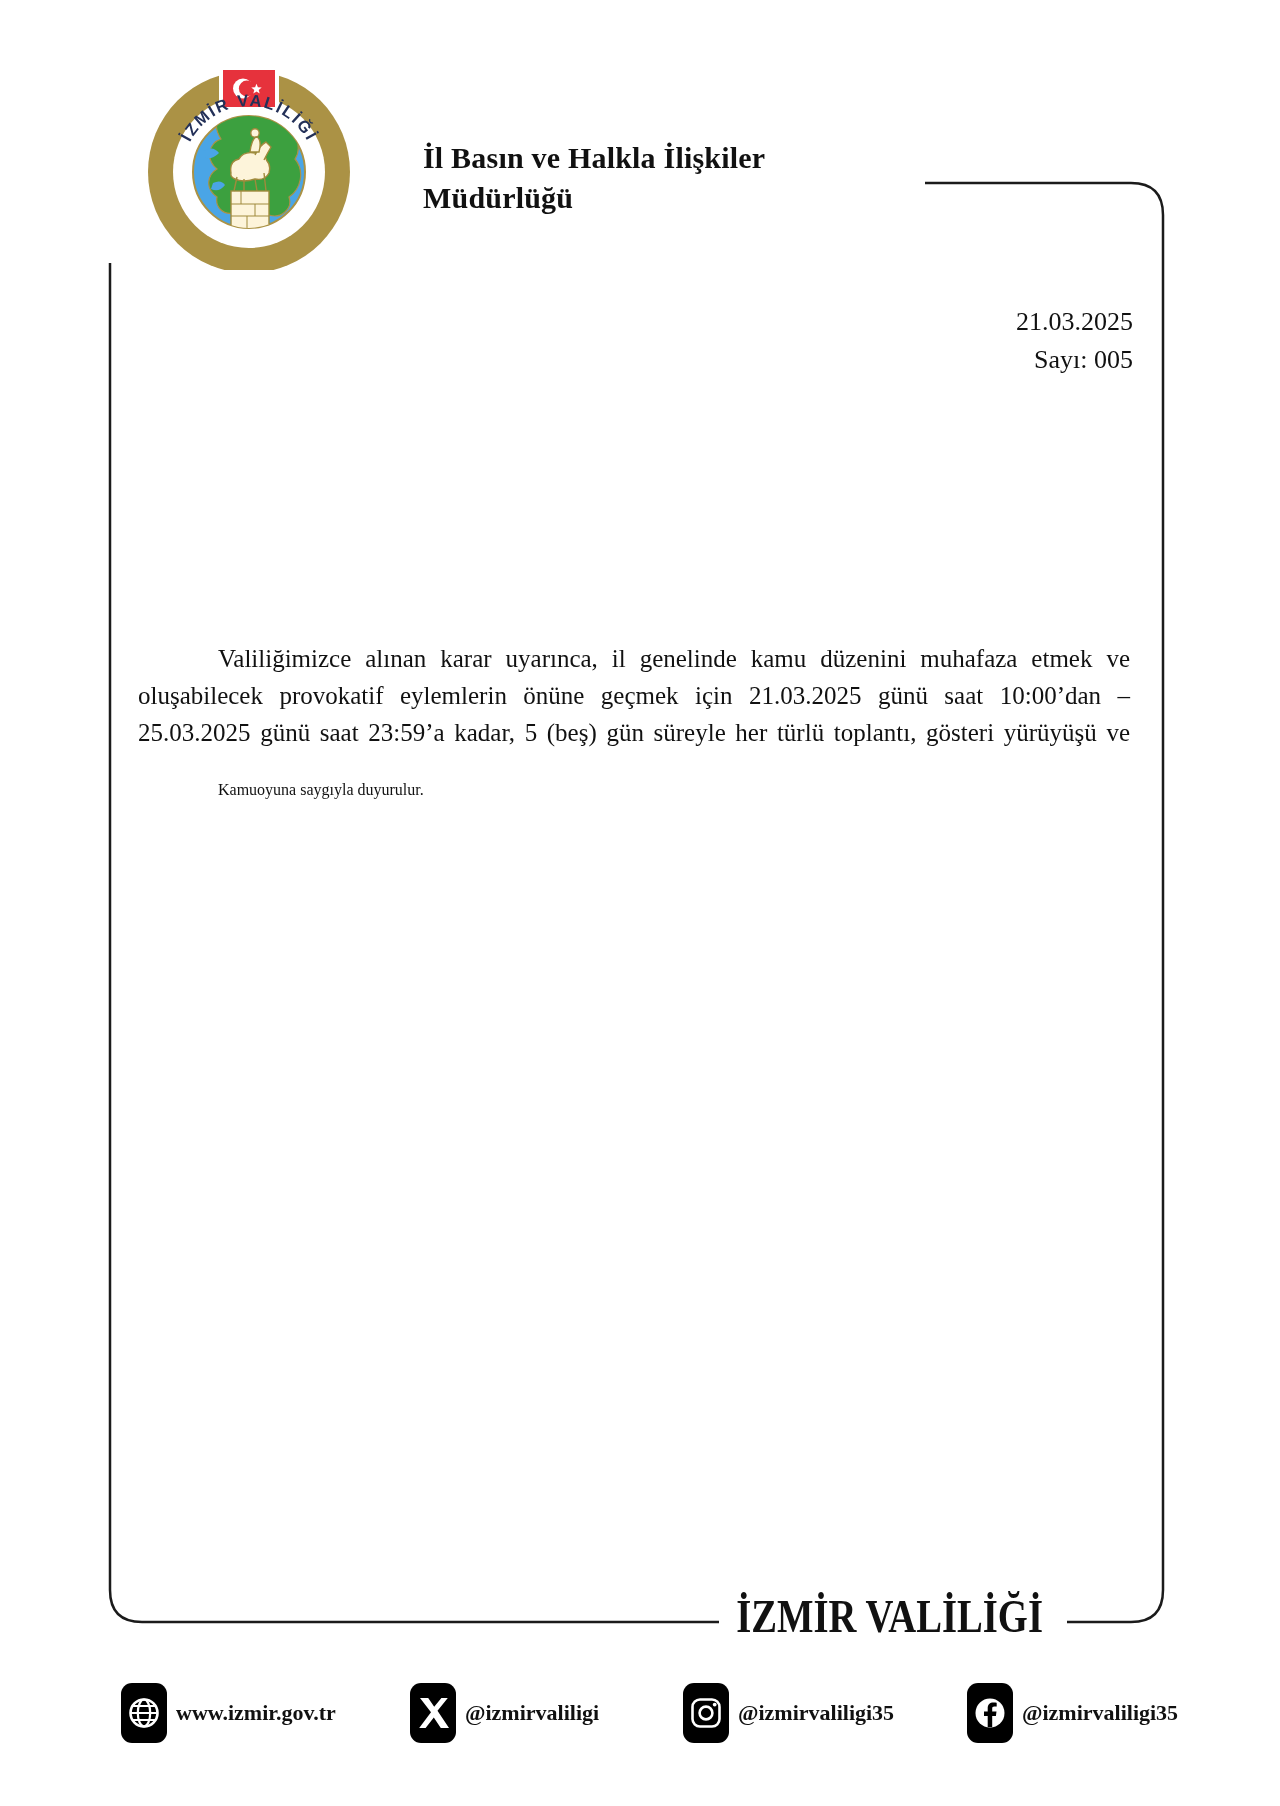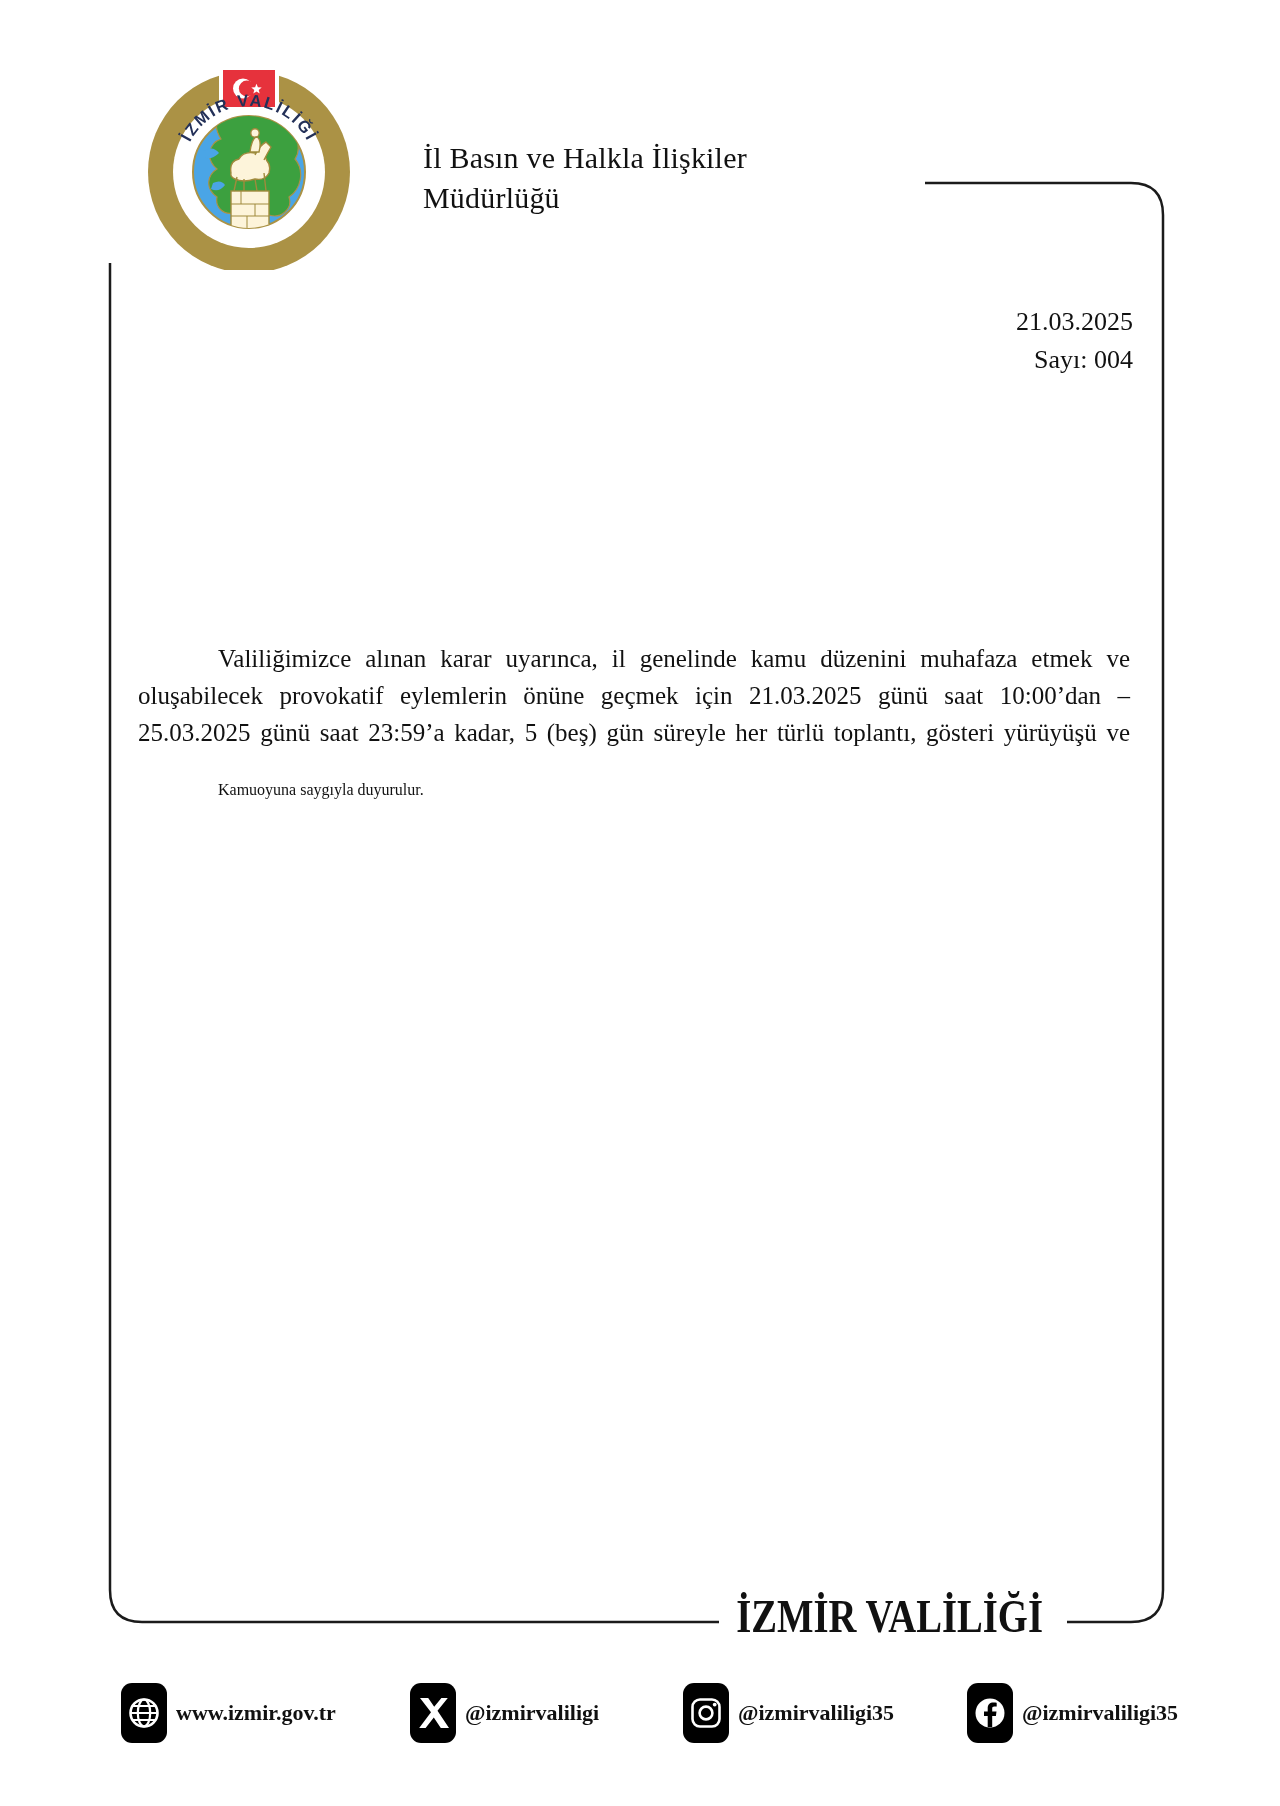--- a/index.html
+++ b/index.html
@@ -10,21 +10,21 @@
     background:#ffffff;
     font-family:"Liberation Serif", serif;
     color:#111;
     overflow:hidden;
   }
   .abs{position:absolute;}
 
   
   .org-unit{
     left:423px;top:138px;
-    font-size:30px;font-weight:normal;line-height:40px;
+    font-size:30px;font-weight:bold;line-height:40px;
     letter-spacing:.2px;
   }
 
   
   .meta-block{
     right:147px;top:303px;
     text-align:right;
     font-size:26px;font-weight:normal;line-height:38px;
   }
 
@@ -124,21 +124,21 @@
     </text>
   </svg>
 
   <div class="abs org-unit">
     <div>İl Basın ve Halkla İlişkiler</div>
     <div>Müdürlüğü</div>
   </div>
 
   <div class="abs meta-block">
     <div>21.03.2025</div>
-    <div>Sayı: 004</div>
+    <div>Sayı: 005</div>
   </div>
 
 
   <div class="abs body-text">
     <div class="body-line first">Valiliğimizce alınan karar uyarınca, il genelinde kamu düzenini muhafaza etmek ve</div>
     <div class="body-line">oluşabilecek provokatif eylemlerin önüne geçmek için 21.03.2025 günü saat 10:00’dan –</div>
     <div class="body-line">25.03.2025 günü saat 23:59’a kadar, 5 (beş) gün süreyle her türlü toplantı, gösteri yürüyüşü ve</div>
   </div>
 
   <div class="abs closing-line">Kamuoyuna saygıyla duyurulur.</div>

